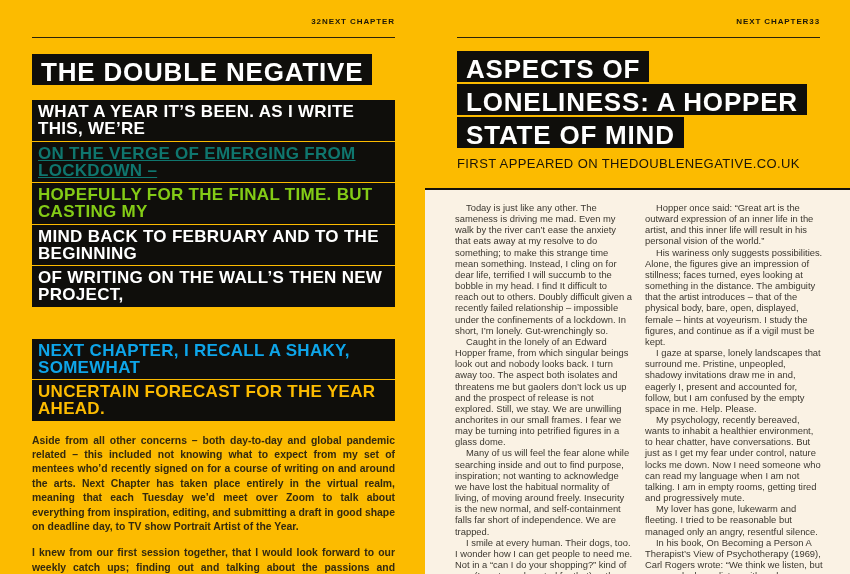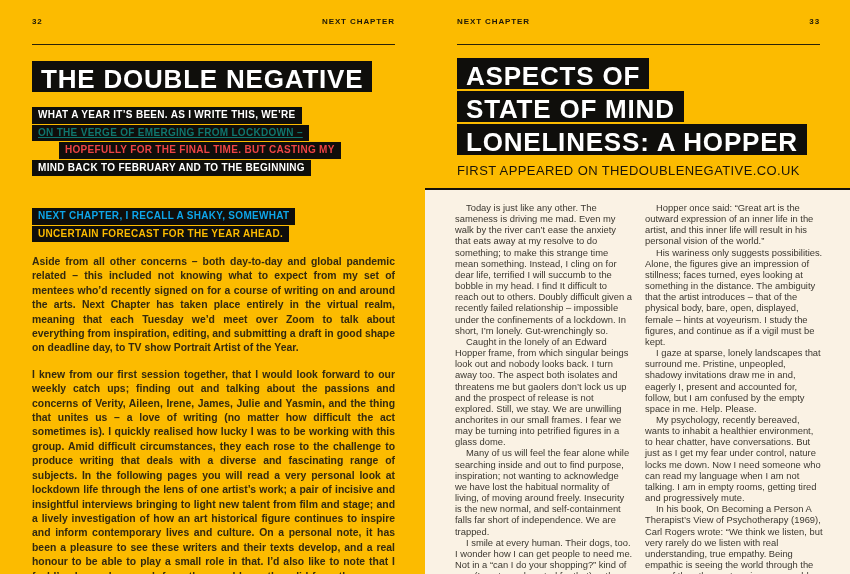--- a/index.html
+++ b/index.html
@@ -7,38 +7,38 @@
   body {
     width: 850px; height: 574px; overflow: hidden;
     font-family: "Liberation Sans", sans-serif;
     background: #FCBB00;
   }
   .spread { display: flex; width: 850px; height: 574px; }
   .page { width: 425px; height: 574px; position: relative; }
 
   
   .page-head {
-    display: flex; justify-content: space-between; align-items: flex-end;
+    display: flex; justify-content: flex-end; align-items: flex-end;
     font-size: 8px; font-weight: 700; letter-spacing: 0.9px; color: #1c1708;
-    border-bottom: 1px solid #2a2208; padding-bottom: 18px;
+    border-bottom: 1px solid #2a2208; padding-bottom: 11px;
   }
   .block {
     display: inline-block; background: #0F0E0B; color: #ffffff;
     font-size: 26px; font-weight: 700; letter-spacing: 0.8px;
     line-height: 1; padding: 5px 9px 0;
   }
 
   
   .page-left { background: #FCBB00; padding: 17px 30px 0 32px; }
   .title-wrap { margin: 14px 0 0 0; }
   .intro { margin-top: 11px; }
   .intro-row { line-height: 0; }
   .strip {
     display: inline-block; background: #0F0E0B;
-    font-size: 10px; font-weight: 700; letter-spacing: 0.3px;
+    font-size: 17px; font-weight: 700; letter-spacing: 0.3px;
     line-height: 1; padding: 3px 6px 3.5px; margin-bottom: 1px;
   }
   .body-left {
     margin-top: 2px;
     font-size: 10.4px; line-height: 14.4px; font-weight: 600;
     color: #33290F; text-align: justify;
   }
   .body-left p { margin: 12px 0 0 0; }
 
   
@@ -74,60 +74,62 @@
     <header class="page-head">
       <span>32</span>
       <span>NEXT CHAPTER</span>
     </header>
 
     <h1 class="title-wrap"><span class="block">THE DOUBLE NEGATIVE</span></h1>
 
     <div class="intro">
       <div class="intro-row"><span class="strip" style="color: rgb(255, 255, 255);">WHAT A YEAR IT’S BEEN. AS I WRITE THIS, WE’RE</span></div>
       <div class="intro-row"><span class="strip" style="color: #0f766e; text-decoration: underline;">ON THE VERGE OF EMERGING FROM LOCKDOWN –</span></div>
-      <div class="intro-row"><span class="strip" style="color: #ef4444; margin-left: 27px;">HOPEFULLY FOR THE FINAL TIME. BUT CASTING MY</span></div>
+      <div class="intro-row"><span class="strip" style="color: #84cc16;">HOPEFULLY FOR THE FINAL TIME. BUT CASTING MY</span></div>
       <div class="intro-row"><span class="strip" style="color: rgb(255, 255, 255);">MIND BACK TO FEBRUARY AND TO THE BEGINNING</span></div>
+      <div class="intro-row"><span class="strip" style="color: rgb(255, 255, 255);">OF WRITING ON THE WALL’S THEN NEW PROJECT,</span></div>
       <div class="intro-row"><span class="strip" style="color: #0ea5e9; margin-top: 31px;">NEXT CHAPTER, I RECALL A SHAKY, SOMEWHAT</span></div>
       <div class="intro-row"><span class="strip" style="color: rgb(252, 187, 0);">UNCERTAIN FORECAST FOR THE YEAR AHEAD.</span></div>
     </div>
 
     <div class="body-left">
       <p>Aside from all other concerns – both day-to-day and global pandemic related – this included not knowing what to expect from my set of mentees who’d recently signed on for a course of writing on and around the arts. Next Chapter has taken place entirely in the virtual realm, meaning that each Tuesday we’d meet over Zoom to talk about everything from inspiration, editing, and submitting a draft in good shape on deadline day, to TV show Portrait Artist of the Year.</p>
       <p>I knew from our first session together, that I would look forward to our weekly catch ups; finding out and talking about the passions and concerns of Verity, Aileen, Irene, James, Julie and Yasmin, and the thing that unites us – a love of writing (no matter how difficult the act sometimes is). I quickly realised how lucky I was to be working with this group. Amid difficult circumstances, they each rose to the challenge to produce writing that deals with a diverse and fascinating range of subjects. In the following pages you will read a very personal look at lockdown life through the lens of one artist’s work; a pair of incisive and insightful interviews bringing to light new talent from film and stage; and a lively investigation of how an art historical figure continues to inspire and inform contemporary lives and culture. On a personal note, it has been a pleasure to see these writers and their texts develop, and a real honour to be able to play a small role in that. I’d also like to note that I feel I’ve learned as much from them as I hope they did from the course. I’d like to thank and say well done to each of you.</p>
 
     </div>
   </section>
 
   <section class="page page-right">
     <div class="rp-yellow">
       <header class="page-head">
         <span>NEXT CHAPTER</span>
         <span>33</span>
       </header>
 
       <h1 class="title-right">
         <div class="t-row"><span class="block">ASPECTS OF</span></div>
+        <div class="t-row"><span class="block">LONELINESS: A HOPPER</span></div>
         <div class="t-row"><span class="block">STATE OF MIND</span></div>
-        <div class="t-row"><span class="block">LONELINESS: A HOPPER</span></div>
       </h1>
 
       <div class="subtitle">FIRST APPEARED ON THEDOUBLENEGATIVE.CO.UK</div>
     </div>
 
     <div class="rp-cream">
       <div class="col">
         <p>Today is just like any other. The sameness is driving me mad. Even my walk by the river can’t ease the anxiety that eats away at my resolve to do something; to make this strange time mean something. Instead, I cling on for dear life, terrified I will succumb to the bobble in my head. I find It difficult to reach out to others. Doubly difficult given a recently failed relationship – impossible under the confinements of a lockdown. In short, I’m lonely. Gut-wrenchingly so.</p>
         <p>Caught in the lonely of an Edward Hopper frame, from which singular beings look out and nobody looks back. I turn away too. The aspect both isolates and threatens me but gaolers don’t lock us up and the prospect of release is not explored. Still, we stay. We are unwilling anchorites in our small frames. I fear we may be turning into petrified figures in a glass dome.</p>
         <p>Many of us will feel the fear alone while searching inside and out to find purpose, inspiration; not wanting to acknowledge we have lost the habitual normality of living, of moving around freely. Insecurity is the new normal, and self-containment falls far short of independence. We are trapped.</p>
         <p>I smile at every human. Their dogs, too. I wonder how I can get people to need me. Not in a “can I do your shopping?” kind of way (I am too exhausted for that), rather an “I miss you so much”, followed by a hug. What I could do with a hug. But it’s not allowed.</p>
 
       </div>
       <div class="col">
         <p>Hopper once said: “Great art is the outward expression of an inner life in the artist, and this inner life will result in his personal vision of the world.”</p>
         <p>His wariness only suggests possibilities. Alone, the figures give an impression of stillness; faces turned, eyes looking at something in the distance. The ambiguity that the artist introduces – that of the physical body, bare, open, displayed, female – hints at voyeurism. I study the figures, and continue as if a vigil must be kept.</p>
         <p>I gaze at sparse, lonely landscapes that surround me. Pristine, unpeopled, shadowy invitations draw me in and, eagerly I, present and accounted for, follow, but I am confused by the empty space in me. Help. Please.</p>
         <p>My psychology, recently bereaved, wants to inhabit a healthier environment, to hear chatter, have conversations. But just as I get my fear under control, nature locks me down. Now I need someone who can read my language when I am not talking. I am in empty rooms, getting tired and progressively mute.</p>
+        <p>My lover has gone, lukewarm and fleeting. I tried to be reasonable but managed only an angry, resentful silence.</p>
         <p>In his book, On Becoming a Person A Therapist’s View of Psychotherapy (1969), Carl Rogers wrote: “We think we listen, but very rarely do we listen with real understanding, true empathy. Being empathic is seeing the world through the eyes of the other, not seeing your world reflected in their eyes.” The assertion certainly carries some weight. The quote is a challenge to those of us who want connection but don’t know where to start.</p>
       </div>
     </div>
   </section>
 
 </div>
 
 </body></html>

